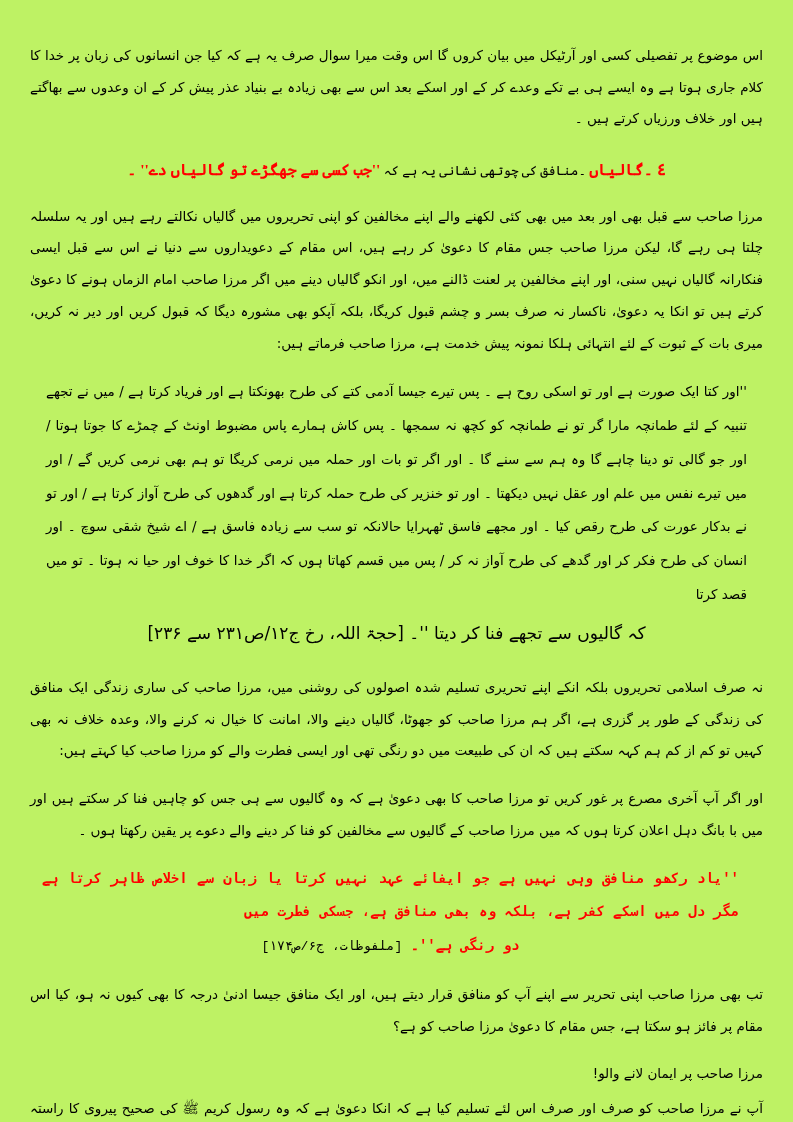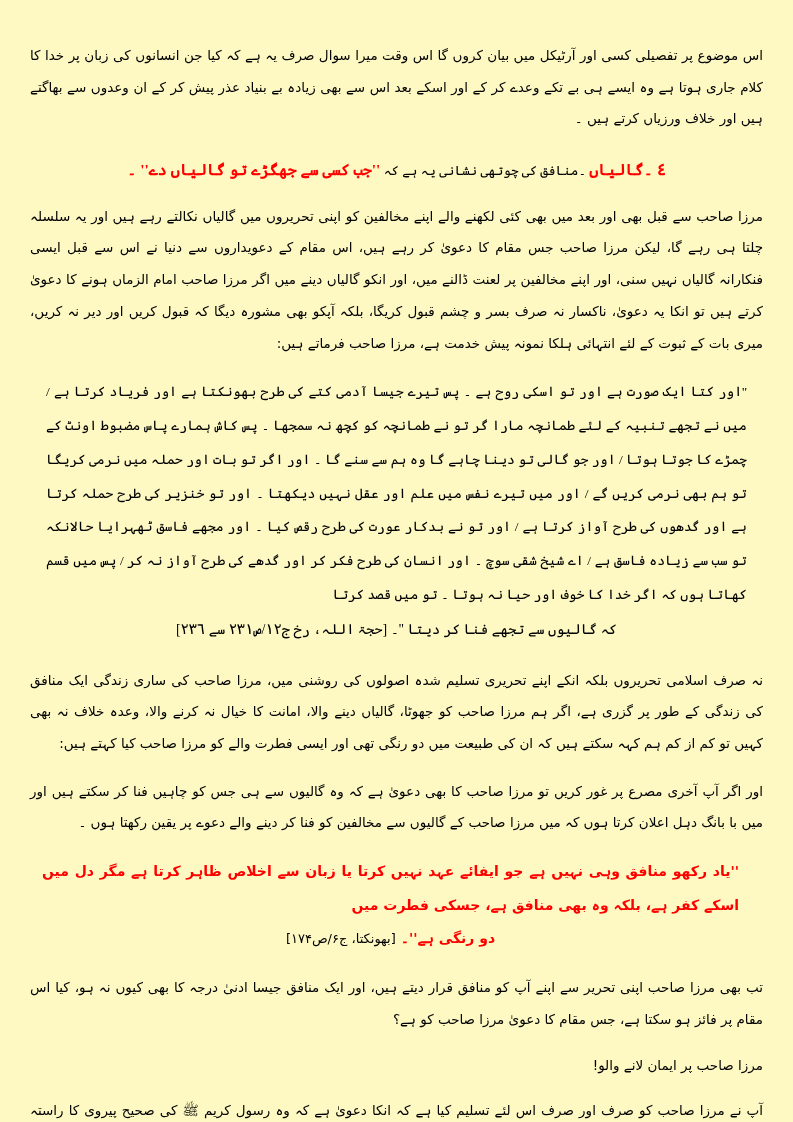--- a/index.html
+++ b/index.html
@@ -13,56 +13,56 @@
     overflow: hidden;
   }
   .page {
     box-sizing: border-box;
     width: 793px;
     height: 1122px;
     padding: 40px 30px 20px 30px;
     direction: rtl;
     font-family: "DejaVu Sans", sans-serif;
     color: #000000;
-    background: #fef9c3;
+    background: #bef264;
   }
   p.body-text {
     font-size: 13.5px;
     line-height: 2.35;
     text-align: justify;
     margin: 0 0 16px 0;
   }
   .section-heading {
     text-align: center;
     font-size: 15.5px;
     line-height: 2.1;
     margin: 19px 0 14px 0;
     font-weight: bold;
     font-family: Liberation Serif, serif;
   }
   .section-heading .red-part { color: #ff0000; }
   .section-heading .black-part { color: #000000; font-weight: normal; font-size: 13px; }
   .quote-block {
     margin: 0 16px 18px 16px;
-    font-family: Liberation Serif, serif;
   }
   .quote-block .quote-body {
     font-size: 13.5px;
     line-height: 2.5;
     text-align: justify;
     margin: 0;
   }
   .quote-block .quote-lastline {
-    font-size: 14px;
+    font-size: 17px;
     line-height: 2.5;
     text-align: center;
     margin: 0;
   }
   .red-quote-block {
     margin: 2px 24px 16px 12px;
+    font-family: Liberation Mono, monospace;
   }
   .red-quote-block .quote-body {
     color: #ff0000;
     font-weight: bold;
     font-size: 14px;
     line-height: 2.4;
     text-align: justify;
     margin: 0;
   }
   .red-quote-block .quote-lastline {
@@ -70,21 +70,21 @@
     line-height: 2.4;
     text-align: center;
     margin: 0;
   }
   .red-quote-block .quote-lastline .red-part { color: #ff0000; font-weight: bold; }
   .red-quote-block .quote-lastline .black-part { color: #000000; font-weight: normal; font-size: 13px; }
   .address-line {
     font-size: 13.5px;
     line-height: 2.2;
     text-align: right;
-    margin: 0 0 14px 0;
+    margin: 0 0 4px 0;
   }
 </style>
 </head>
 <body>
 
 <div class="page">
 
   <p class="body-text">اس موضوع پر تفصیلی کسی اور آرٹیکل میں بیان کروں گا اس وقت میرا سوال صرف یہ ہے کہ کیا جن انسانوں کی زبان پر خدا کا کلام جاری ہوتا ہے وہ ایسے ہی بے تکے وعدے کر کے اور اسکے بعد اس سے بھی زیادہ بے بنیاد عذر پیش کر کے ان وعدوں سے بھاگتے ہیں اور خلاف ورزیاں کرتے ہیں ۔</p>
 
   <div class="section-heading">
@@ -100,21 +100,21 @@
     </p>
   </div>
 
   <p class="body-text">نہ صرف اسلامی تحریروں بلکہ انکے اپنے تحریری تسلیم شدہ اصولوں کی روشنی میں، مرزا صاحب کی ساری زندگی ایک منافق کی زندگی کے طور پر گزری ہے، اگر ہم مرزا صاحب کو جھوٹا، گالیاں دینے والا، امانت کا خیال نہ کرنے والا، وعدہ خلاف نہ بھی کہیں تو کم از کم ہم کہہ سکتے ہیں کہ ان کی طبیعت میں دو رنگی تھی اور ایسی فطرت والے کو مرزا صاحب کیا کہتے ہیں:</p>
 
   <p class="body-text">اور اگر آپ آخری مصرع پر غور کریں تو مرزا صاحب کا بھی دعویٰ ہے کہ وہ گالیوں سے ہی جس کو چاہیں فنا کر سکتے ہیں اور میں با بانگ دہل اعلان کرتا ہوں کہ میں مرزا صاحب کے گالیوں سے مخالفین کو فنا کر دینے والے دعوے پر یقین رکھتا ہوں ۔</p>
 
   <div class="red-quote-block">
     <p class="quote-body">''یاد رکھو منافق وہی نہیں ہے جو ایفائے عہد نہیں کرتا یا زبان سے اخلاص ظاہر کرتا ہے مگر دل میں اسکے کفر ہے، بلکہ وہ بھی منافق ہے، جسکی فطرت میں</p>
     <p class="quote-lastline">
-      <span class="red-part">دو رنگی ہے''۔ </span><span class="black-part">[بھونکتا، ج۶/ص۱۷۴]</span>
+      <span class="red-part">دو رنگی ہے''۔ </span><span class="black-part">[ملفوظات، ج۶/ص۱۷۴]</span>
     </p>
   </div>
 
   <p class="body-text">تب بھی مرزا صاحب اپنی تحریر سے اپنے آپ کو منافق قرار دیتے ہیں، اور ایک منافق جیسا ادنیٰ درجہ کا بھی کیوں نہ ہو، کیا اس مقام پر فائز ہو سکتا ہے، جس مقام کا دعویٰ مرزا صاحب کو ہے؟</p>
 
   <p class="address-line">مرزا صاحب پر ایمان لانے والو!</p>
 
   <p class="body-text">آپ نے مرزا صاحب کو صرف اور صرف اس لئے تسلیم کیا ہے کہ انکا دعویٰ ہے کہ وہ رسول کریم ﷺ کی صحیح پیروی کا راستہ دکھاتے ہیں، اب خود دیکھ لو کہ کیا مرزا صاحب کا راستہ واقعی پیروی رسول کریم ﷺ کا ہے یا منافقت کا؟ مجھے یہ امید ہے کہ (چاہے آپ کھلے عام اسکو تسلیم کریں یا نہ کریں) کہ ناکسار کی گزارشات پڑھنے کے بعد آپکے ذہن میں بھی یہ سوال پیدا ہوا ہوگا:</p>
 
 </div>

